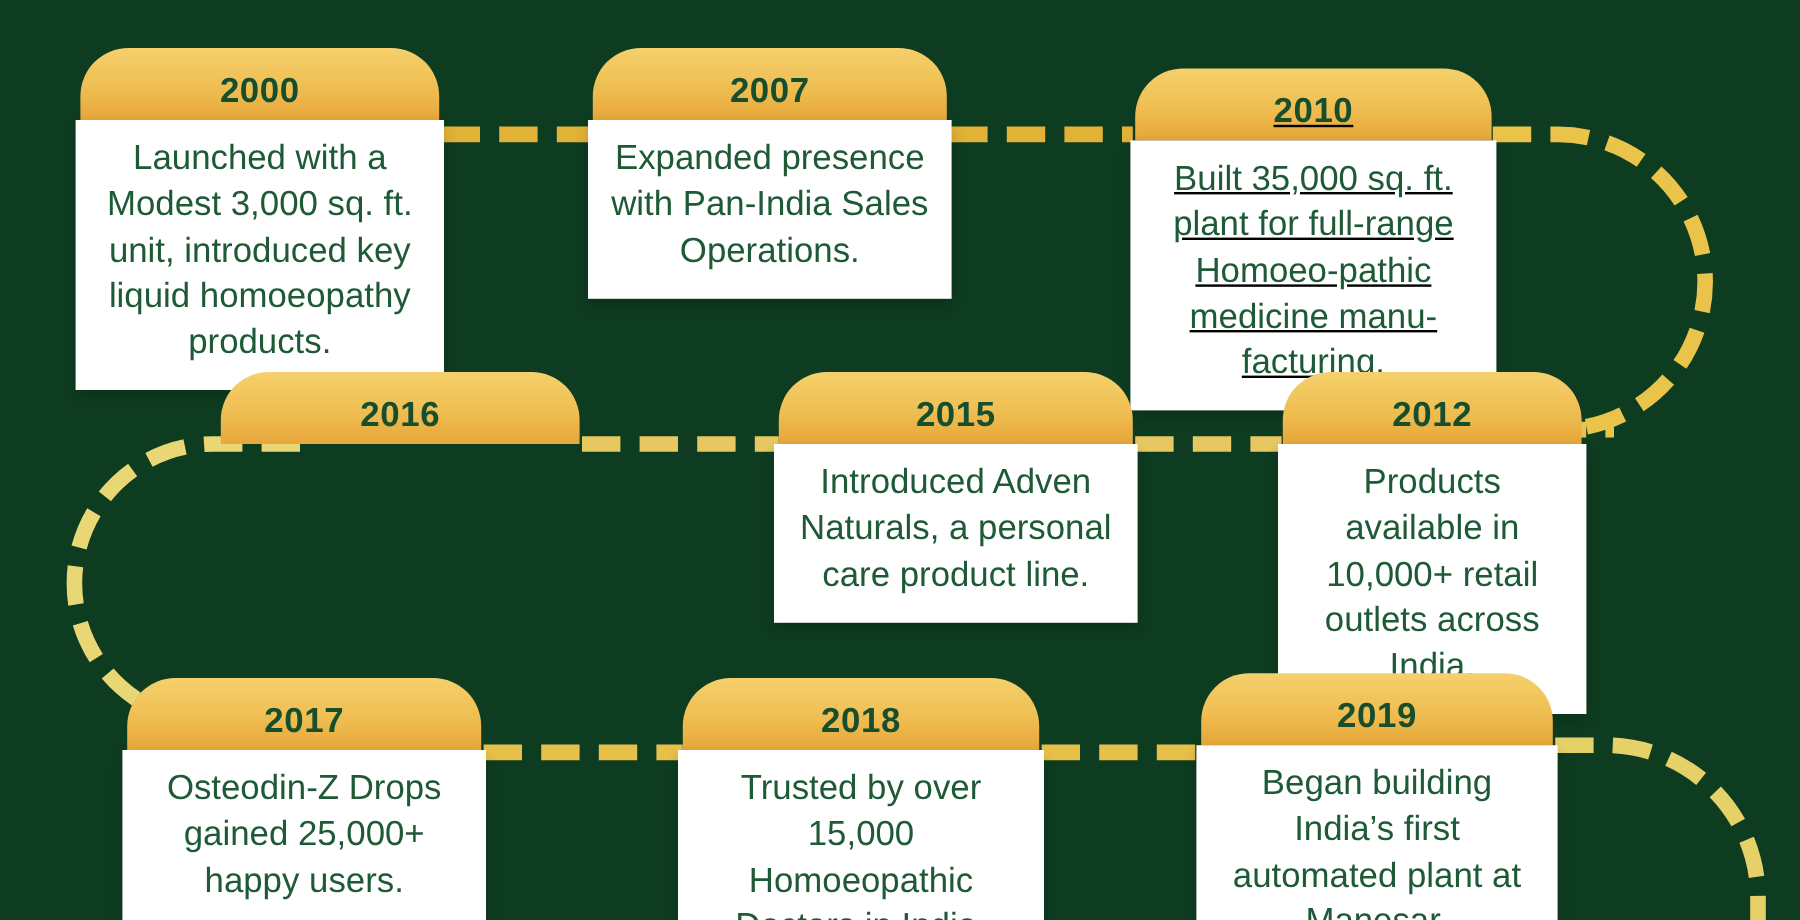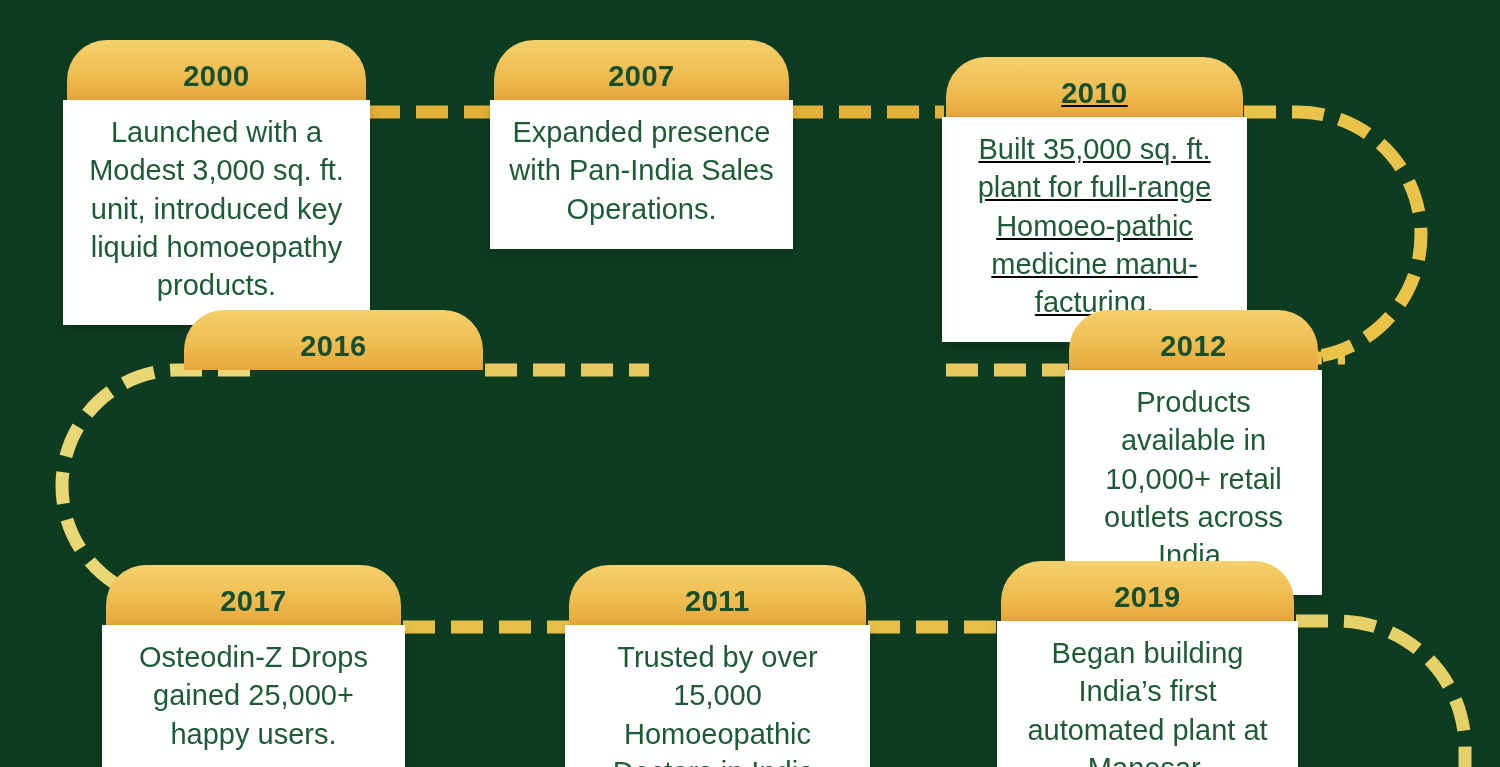--- a/index.html
+++ b/index.html
@@ -120,39 +120,43 @@
     <div class="card-body">Built 35,000 sq. ft. plant for full-range Homoeo-pathic medicine manu-facturing.</div>
   </div>
 
   <div class="card" id="card-2016">
     <div class="card-header">
       <span class="year">2016</span>
     </div>
   </div>
 
   <div class="card" id="card-2015">
+    <div class="card-header">
+      <span class="year">2015</span>
+    </div>
+    <div class="card-body">Introduced Adven Naturals, a personal care product line.</div>
   </div>
 
   <div class="card" id="card-2012">
     <div class="card-header">
       <span class="year">2012</span>
     </div>
     <div class="card-body">Products available in 10,000+ retail outlets across India.</div>
   </div>
 
   <div class="card" id="card-2017">
     <div class="card-header">
       <span class="year">2017</span>
     </div>
     <div class="card-body">Osteodin-Z Drops gained 25,000+ happy users.</div>
   </div>
 
   <div class="card" id="card-2018">
     <div class="card-header">
-      <span class="year">2011</span>
+      <span class="year">2018</span>
     </div>
     <div class="card-body">Trusted by over 15,000 Homoeopathic Doctors in India.</div>
   </div>
 
   <div class="card" id="card-2019">
     <div class="card-header">
       <span class="year">2019</span>
     </div>
     <div class="card-body">Began building India’s first automated plant at Manesar.</div>
   </div>

